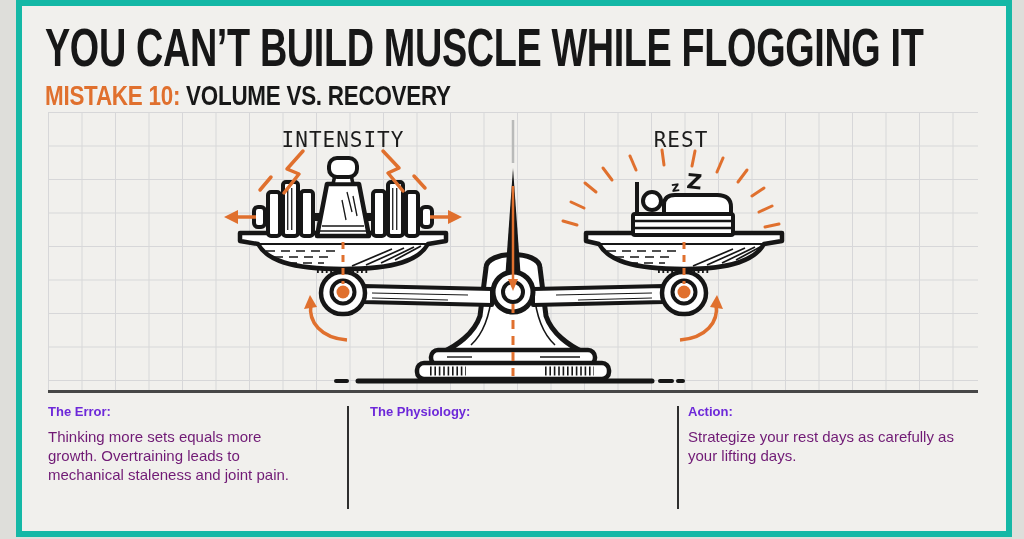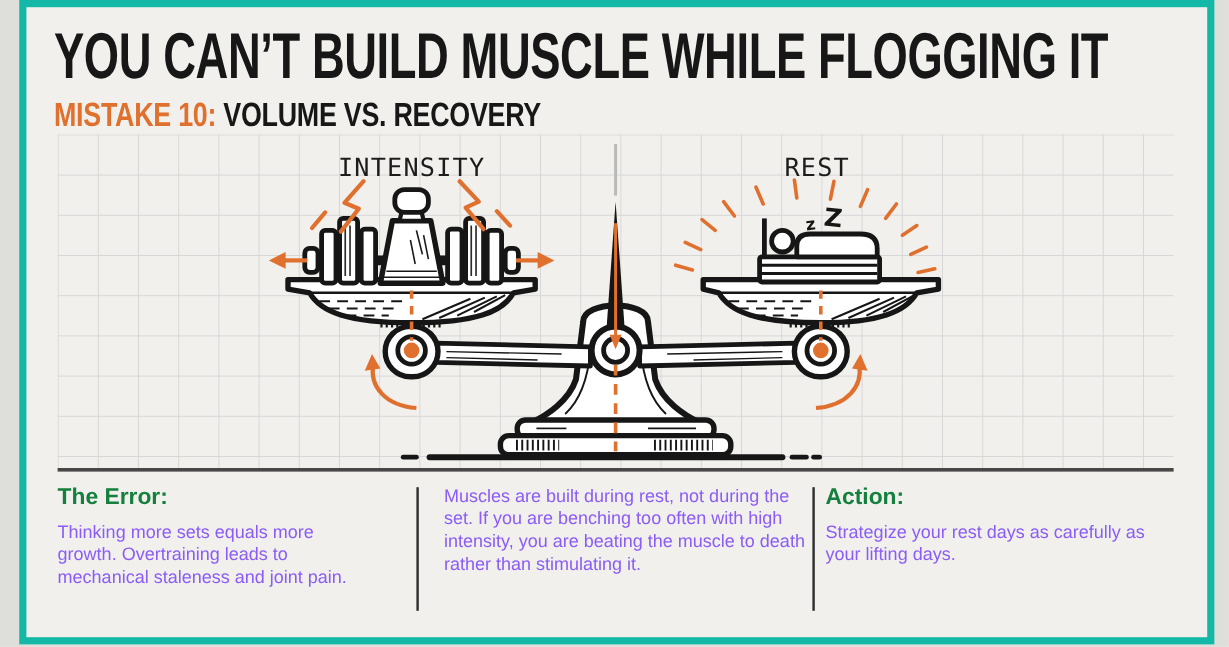--- a/index.html
+++ b/index.html
@@ -41,22 +41,22 @@
     background-size:33.5px 33.5px;
   }
   .columns{
     position:absolute;left:26px;top:398px;width:930px;
     display:flex;align-items:flex-start;
   }
   .col{box-sizing:border-box;}
   .col-1{width:299px;}
   .col-2{width:328px;padding-left:21px;}
   .col-3{width:280px;padding-left:9px;}
-  .col h3{margin:0 0 8px 0;font-size:19px;font-weight:700;color:#15803d;}
-  .col p{margin:0;font-size:15px;line-height:19px;color:#8b5cf6;}
+  .col h3{margin:0 0 8px 0;font-size:13px;font-weight:700;color:#6d28d9;}
+  .col p{margin:0;font-size:15px;line-height:19px;color:#701a75;}
   .col-1 p{width:258px;}
   .col-2 p{width:310px;}
   .col-3 p{width:272px;}
   .col-divider{width:2px;background:#2e2e2e;height:103px;margin-top:2px;flex:none;}
   svg.scene{position:absolute;left:0;top:0;pointer-events:none;}
   .ac{stroke:var(--accent-orange,#e0702e);}
   .acf{fill:var(--accent-orange,#e0702e);}
   .mono-label{font-family:"DejaVu Sans Mono", monospace;font-size:21px;fill:#1c1c1c;letter-spacing:1px;}
   .zz{font-family:"DejaVu Sans", sans-serif;font-weight:700;fill:#161616;}
 </style>
@@ -71,21 +71,21 @@
 
   <div class="grid-area"></div>
 
   <div class="columns">
     <div class="col col-1">
       <h3>The Error:</h3>
       <p>Thinking more sets equals more growth. Overtraining leads to mechanical staleness and joint pain.</p>
     </div>
     <div class="col-divider"></div>
     <div class="col col-2">
-      <p>Muscles are built during rest, not during the set. If you are benching too often with high intensity, you are beating the muscle to death rather than stimulating it.</p>
+      <h3>The Physiology:</h3>
     </div>
     <div class="col-divider"></div>
     <div class="col col-3">
       <h3>Action:</h3>
       <p>Strategize your rest days as carefully as your lifting days.</p>
     </div>
   </div>
 </div>
 
 <svg class="scene" width="1024" height="539" viewBox="0 0 1024 539">

